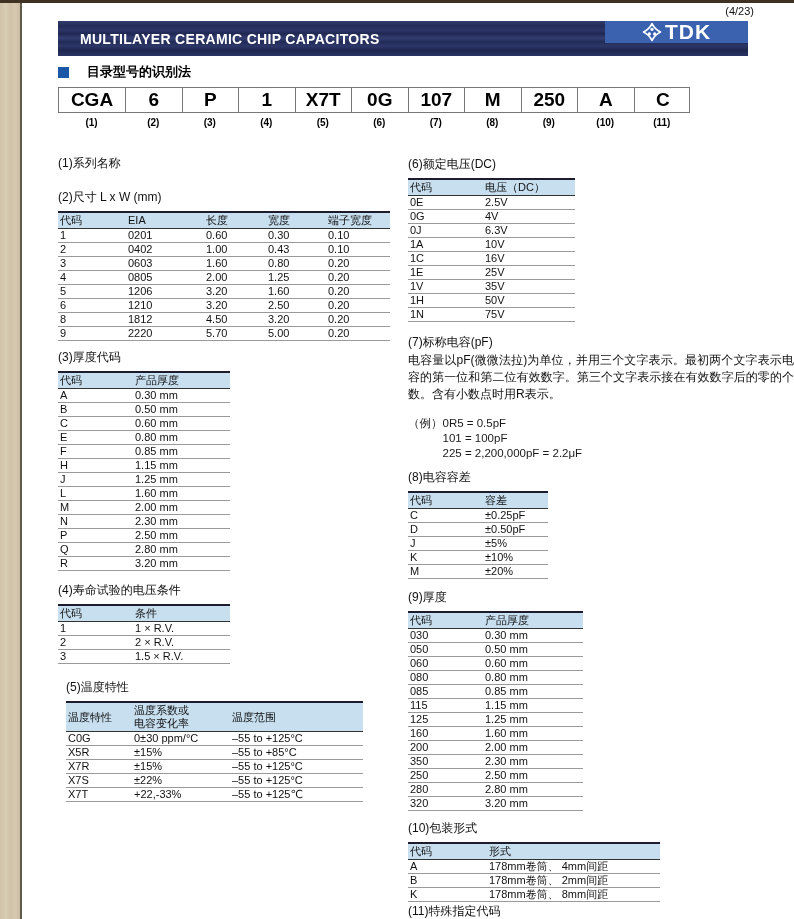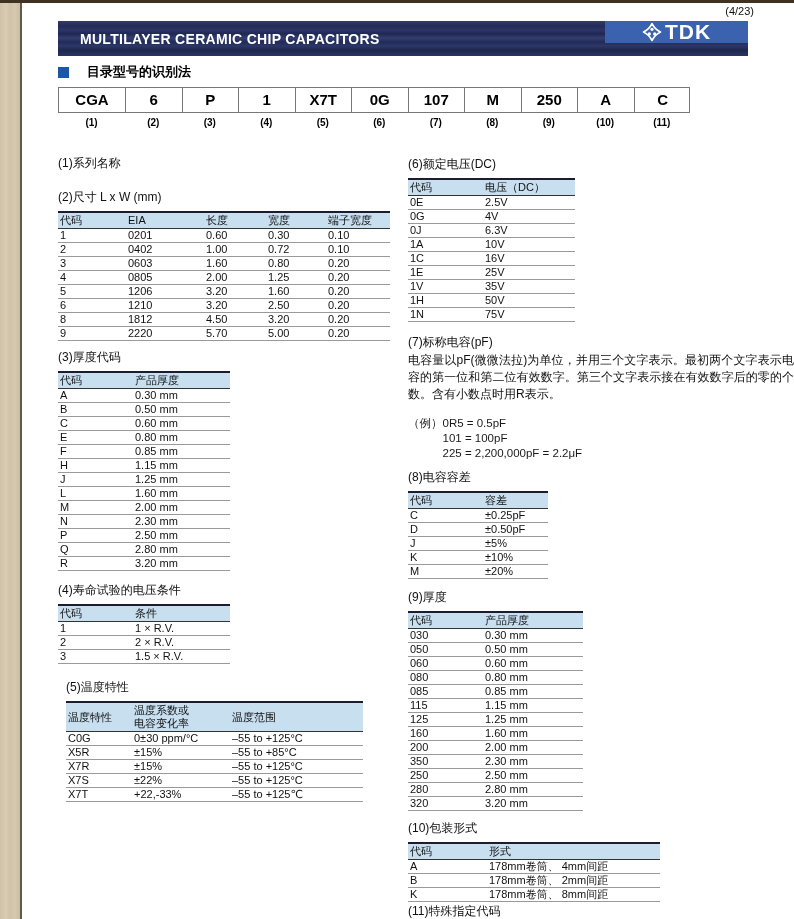--- a/index.html
+++ b/index.html
@@ -52,21 +52,21 @@
   }
   .blue-square { width: 11px; height: 11px; background: #1b57a5; display: inline-block; }
 
   
   .pn-row {
     position: absolute; left: 58px; top: 87px; width: 632px; height: 26px;
     display: flex; border: 1px solid #777; border-left: 1px solid #777;
   }
   .pn-cell {
     flex: 0 0 56.5px; text-align: center; line-height: 24px;
-    font-size: 15px; font-weight: bold; color: #000;
+    font-size: 19px; font-weight: bold; color: #000;
     border-right: 1px solid #777;
   }
   .pn-cell:first-child { flex: 0 0 67px; }
   .pn-cell:last-child { border-right: none; }
   .pn-indices { position: absolute; left: 58px; top: 117px; width: 632px; display: flex; }
   .pn-index {
     flex: 0 0 56.5px; text-align: center;
     font-size: 10px; font-weight: bold; color: #000;
   }
   .pn-index:first-child { flex: 0 0 67px; }
@@ -180,21 +180,21 @@
           <td>1</td>
           <td>0201</td>
           <td>0.60</td>
           <td>0.30</td>
           <td>0.10</td>
         </tr>
         <tr>
           <td>2</td>
           <td>0402</td>
           <td>1.00</td>
-          <td>0.72</td>
+          <td>0.43</td>
           <td>0.10</td>
         </tr>
         <tr>
           <td>3</td>
           <td>0603</td>
           <td>1.60</td>
           <td>0.80</td>
           <td>0.20</td>
         </tr>
         <tr>

